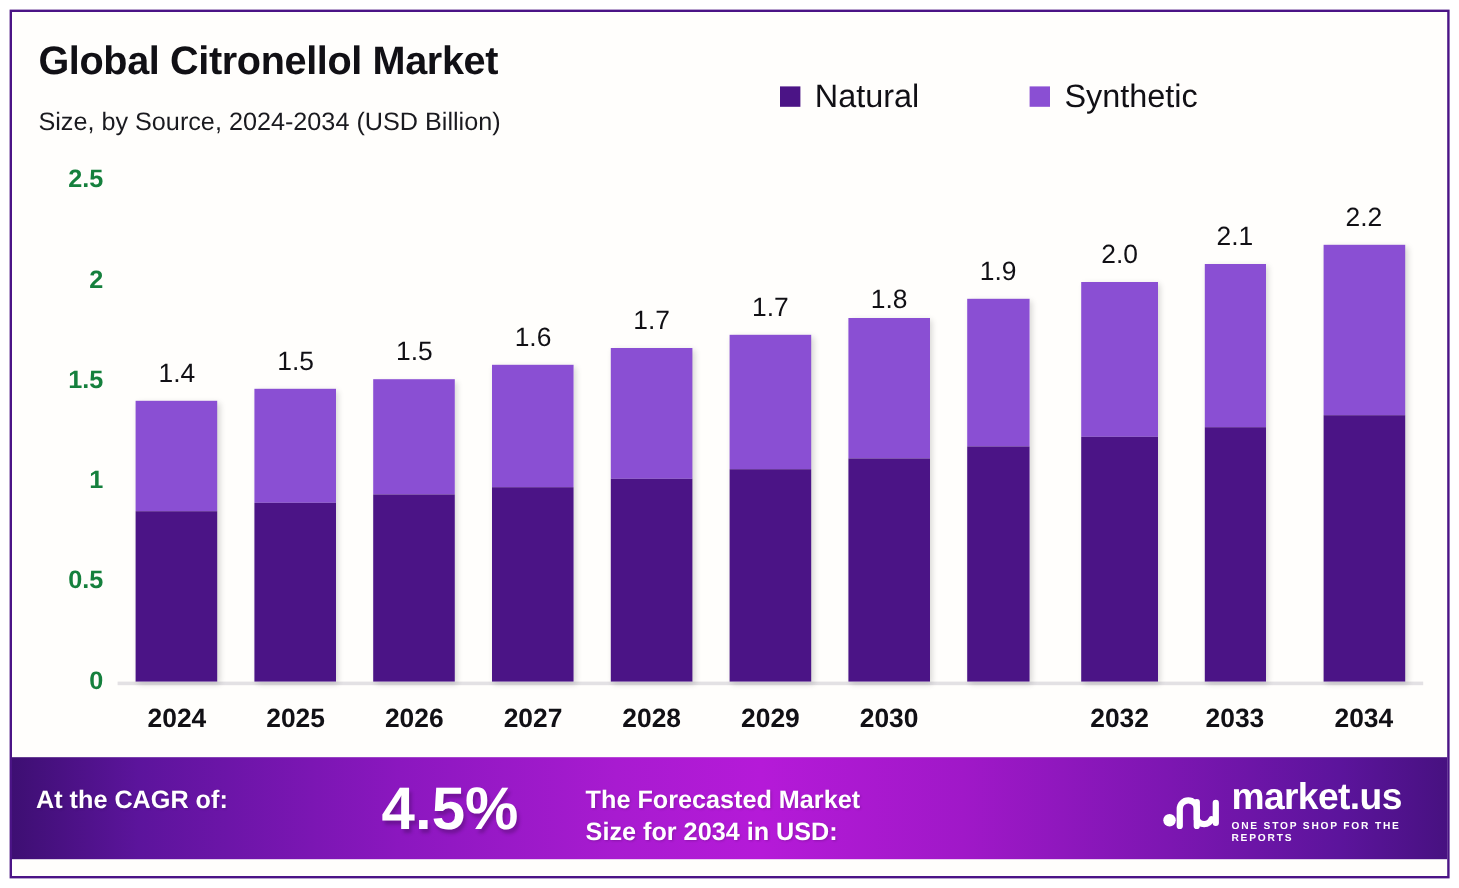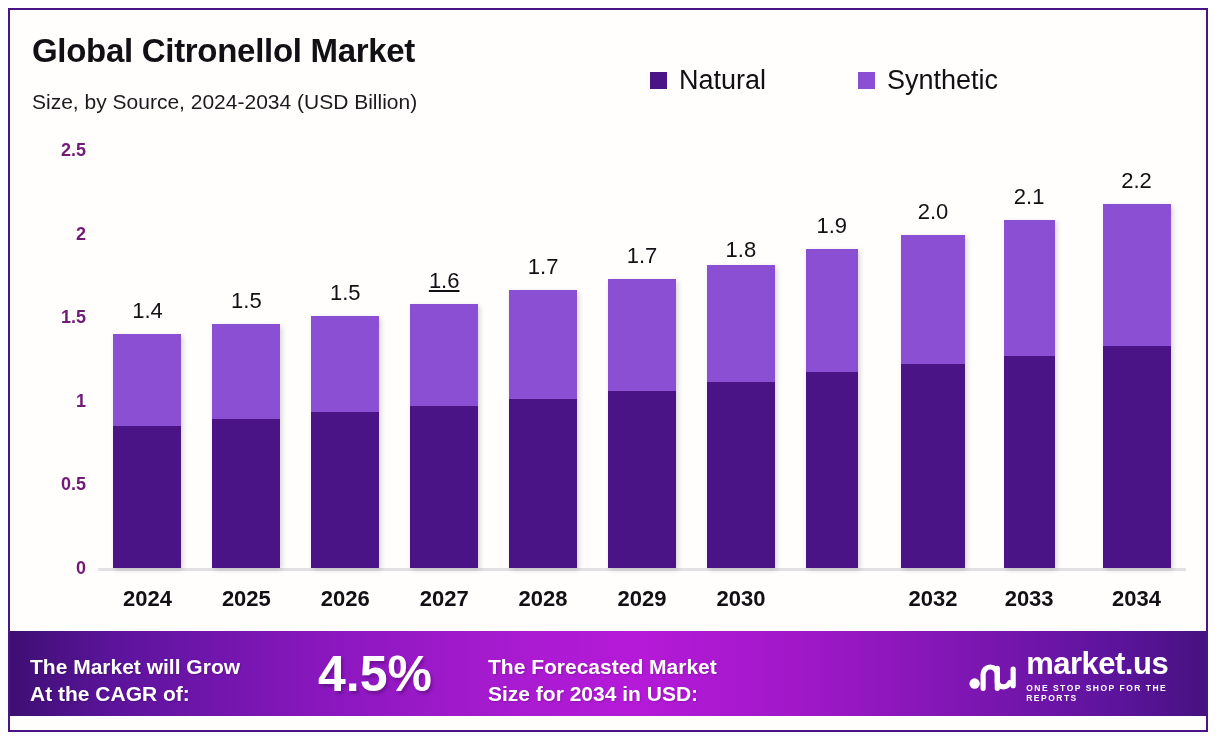--- a/index.html
+++ b/index.html
@@ -42,21 +42,21 @@
   #plot {
     position:absolute;
     left:0; top:118px;
     width:1200px; height:507px;
   }
   #yaxis {
     position:absolute; left:0; top:0; width:88px; height:100%;
   }
   .ytick {
     position:absolute; right:12px;
-    font-size:18px; font-weight:bold; color:#701a75;
+    font-size:21px; font-weight:bold; color:#15803d;
     transform:translateY(-50%);
     text-align:right;
   }
   #bars-area {
     position:absolute;
     left:88px; top:0; right:24px; bottom:0;
   }
   #baseline {
     position:absolute; left:0; right:0;
     height:3px; background:#e3e1e4;
@@ -176,21 +176,21 @@
             <div class="seg-natural" style="height: 155.496px; background: rgb(75, 20, 134);"></div>
           </div>
           <div class="bar-value" style="top: 151.528px;">1.5</div>
           <div class="xtick" style="top: 458px;">2026</div>
         </div>
         <div class="bar-col" style="left: 312.182px; top: 0px; width: 68px; height: 507px;">
           <div class="bar-stack" style="top: 175.824px; height: 264.176px;">
             <div class="seg-synthetic" style="height: 101.992px; background: rgb(138, 79, 211);"></div>
             <div class="seg-natural" style="height: 162.184px; background: rgb(75, 20, 134);"></div>
           </div>
-          <div class="bar-value" style="top: 139.824px; text-decoration: underline;">1.6</div>
+          <div class="bar-value" style="top: 139.824px;">1.6</div>
           <div class="xtick" style="top: 458px;">2027</div>
         </div>
         <div class="bar-col" style="left: 411.091px; top: 0px; width: 68px; height: 507px;">
           <div class="bar-stack" style="top: 162.448px; height: 277.552px;">
             <div class="seg-synthetic" style="height: 108.68px; background: rgb(138, 79, 211);"></div>
             <div class="seg-natural" style="height: 168.872px; background: rgb(75, 20, 134);"></div>
           </div>
           <div class="bar-value" style="top: 126.448px;">1.7</div>
           <div class="xtick" style="top: 458px;">2028</div>
         </div>
@@ -240,21 +240,20 @@
             <div class="seg-natural" style="height: 222.376px; background: rgb(75, 20, 134);"></div>
           </div>
           <div class="bar-value" style="top: 39.504px;">2.2</div>
           <div class="xtick" style="top: 458px;">2034</div>
         </div>
       </div>
   </div>
 
   <div id="footer">
     <div id="cagr-label" class="foot-text">
-      <div>The Market will Grow</div>
       <div>At the CAGR of:</div>
     </div>
     <div id="cagr-value" class="foot-big">4.5%</div>
     <div id="size-label" class="foot-text">
       <div>The Forecasted Market</div>
       <div>Size for 2034 in USD:</div>
     </div>
     <div id="logo">
       <svg id="logo-mark" viewBox="0 0 52 36">
         <circle cx="7" cy="26" r="5.5" fill="#ffffff"></circle>

